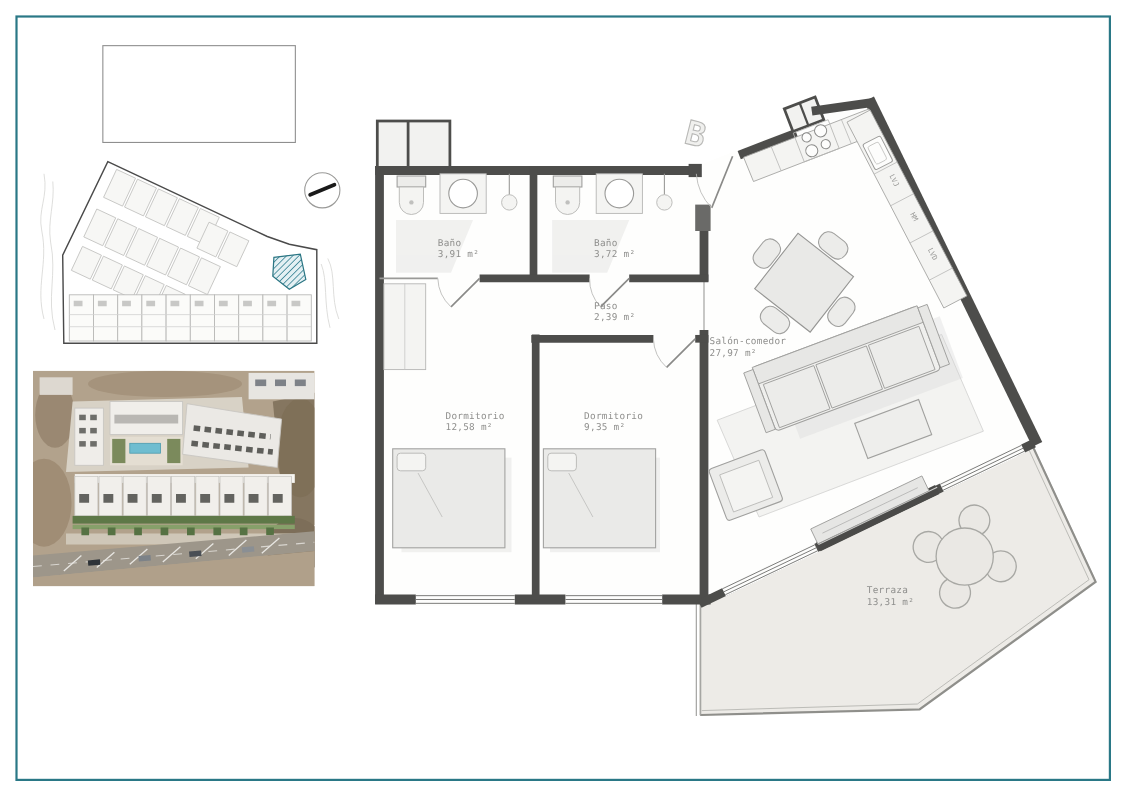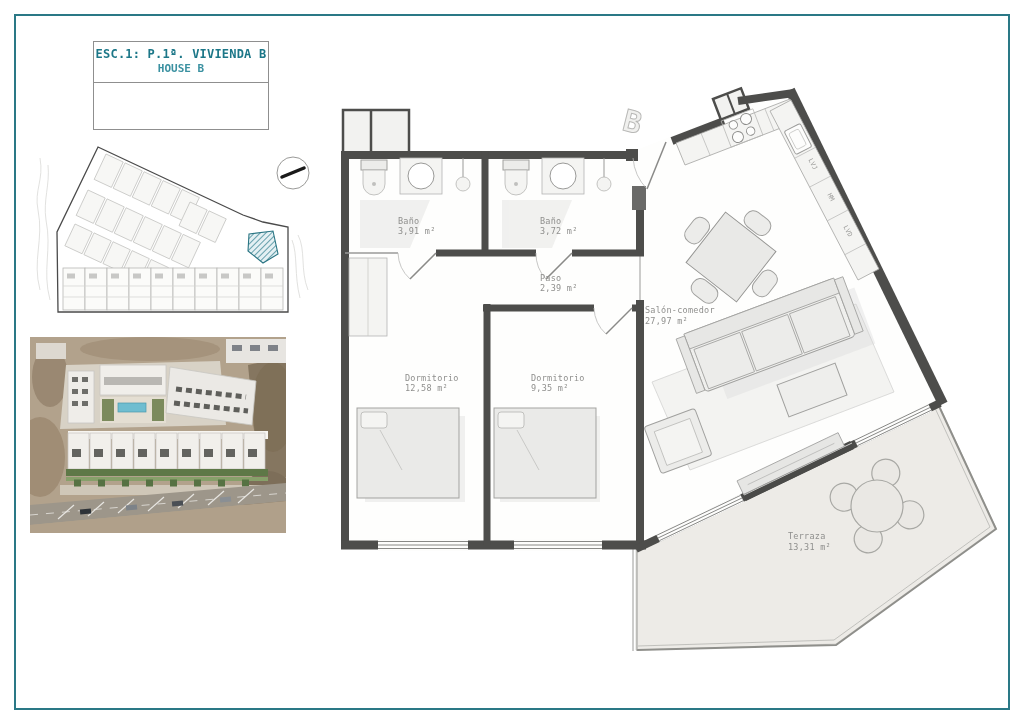--- a/index.html
+++ b/index.html
@@ -26,24 +26,20 @@
   .leaf{stroke:#8a8a88;stroke-width:1.5;}
 </style>
 </head>
 <body>
 
 <div class="sheet">
 
   <div class="page-border"></div>
 
   <div class="title-block">
-    <div class="tb-top">
-      <div class="tb-title">ESC.1: P.1ª. VIVIENDA B</div>
-      <div class="tb-sub">HOUSE B</div>
-    </div>
   </div>
 
   <svg style="left:30px;top:140px" width="290" height="180" viewBox="0 0 290 180">
     <defs>
       <pattern id="tealHatch" width="4" height="4" patternUnits="userSpaceOnUse" patternTransform="rotate(45)">
         <rect width="4" height="4" fill="#e4f0f3"></rect>
         <line x1="0" y1="0" x2="0" y2="4" stroke="#2f7d8e" stroke-width="1.4"></line>
       </pattern>
     </defs>
     <g stroke="#d9d9d7" stroke-width=".8" fill="none">

